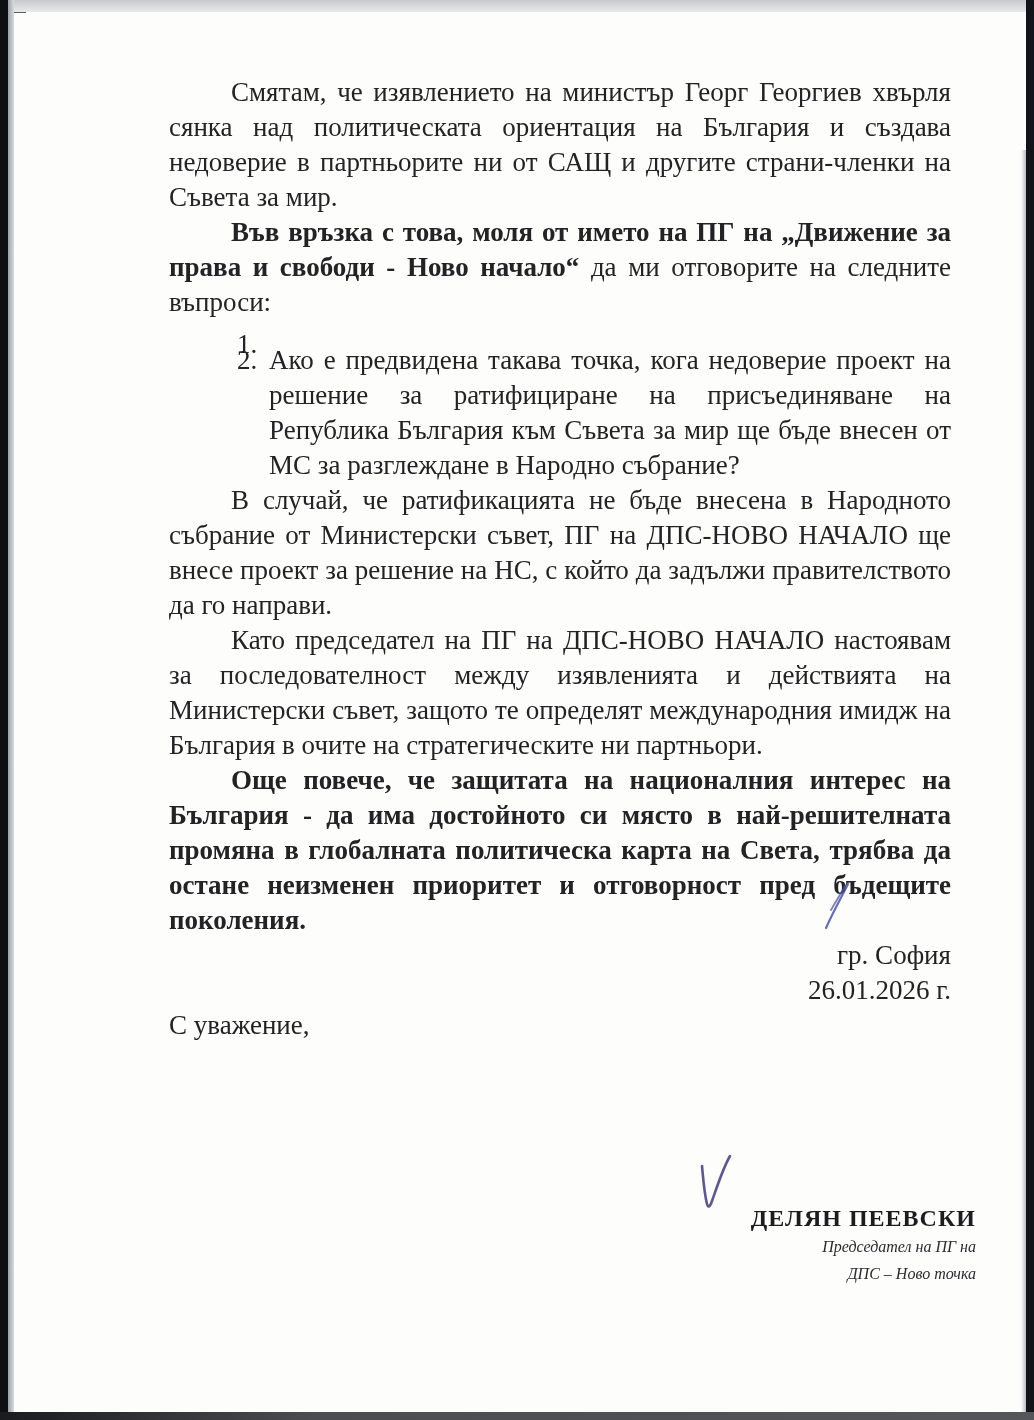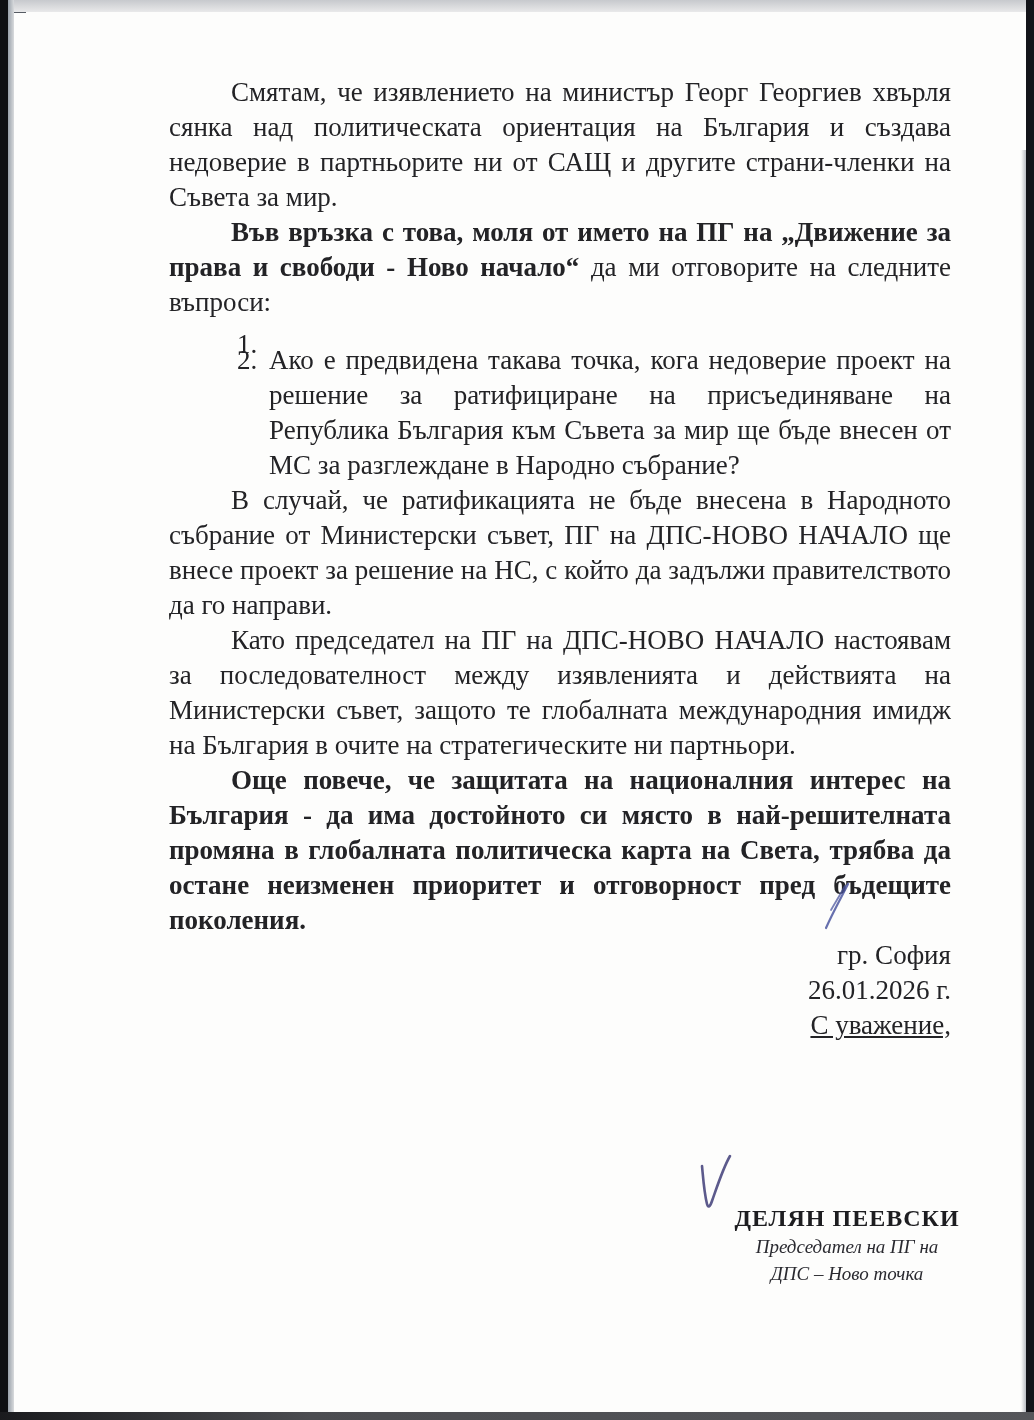--- a/index.html
+++ b/index.html
@@ -28,26 +28,26 @@
   .b{font-weight:bold;font-family:Liberation Serif, serif;}
   .p2{margin-top:8px;}
   .q{position:relative;margin-top:7px;padding-left:100px;text-indent:0;text-align:justify;}
   .q + .q{margin-top:23px;}
   .qnum{position:absolute;left:68px;top:0;}
   .p3{margin-top:32px;}
   .p4{margin-top:2px;}
   .p5{margin-top:3px;font-weight:bold;}
   .city{margin-top:40px;text-indent:0 !important;text-align:right;}
   .date{margin-top:10px;text-indent:0 !important;text-align:right;}
-  .closing{margin-top:12px;margin-left:422px;text-indent:0 !important;text-align:right;text-decoration:underline;}
+  .closing{margin-top:12px;margin-left:422px;text-indent:0 !important;text-align:left;}
 
   
-  .sig-block{position:absolute;left:676px;top:1204px;width:300px;text-align:center;margin-left:21px;}
+  .sig-block{position:absolute;left:676px;top:1204px;width:300px;text-align:right;}
   .sig-name{font-weight:bold;font-size:24px;line-height:29px;letter-spacing:1px;color:#1d1d20;}
-  .sig-title{font-style:italic;font-size:19px;line-height:27px;color:#2a2a30;}
+  .sig-title{font-style:italic;font-size:16px;line-height:27px;color:#2a2a30;}
   .sig-stroke{position:absolute;left:690px;top:1152px;}
   .pen-mark{position:absolute;left:818px;top:878px;}
 </style>
 </head>
 <body>
 
 <div class="edge corner-tl"></div>
 <div class="edge edge-top"></div>
 <div class="edge edge-left-black"></div>
 <div class="edge edge-left-grey"></div>
@@ -65,21 +65,21 @@
     <span class="qnum">1.</span>
   </div>
 
   <div class="q">
     <span class="qnum">2.</span>
     <span>Ако е предвидена такава точка, кога недоверие проект на решение за ратифициране на присъединяване на Република България към Съвета за мир ще бъде внесен от МС за разглеждане в Народно събрание?</span>
   </div>
 
   <p class="p3">В случай, че ратификацията не бъде внесена в Народното събрание от Министерски съвет, ПГ на ДПС-НОВО НАЧАЛО ще внесе проект за решение на НС, с който да задължи правителството да го направи.</p>
 
-  <p class="p4">Като председател на ПГ на ДПС-НОВО НАЧАЛО настоявам за последователност между изявленията и действията на Министерски съвет, защото те глобалната международния имидж на България в очите на стратегическите ни партньори.</p>
+  <p class="p4">Като председател на ПГ на ДПС-НОВО НАЧАЛО настоявам за последователност между изявленията и действията на Министерски съвет, защото те определят международния имидж на България в очите на стратегическите ни партньори.</p>
 
   <p class="p5">Още повече, че защитата на националния интерес на България - да има достойното си място в най-решителната промяна в глобалната политическа карта на Света, трябва да остане неизменен приоритет и отговорност пред бъдещите поколения.</p>
 
   <p class="city">гр. София</p>
 
   <p class="date">26.01.2026 г.</p>
 
   <p class="closing">С уважение,</p>
 </div>
 

